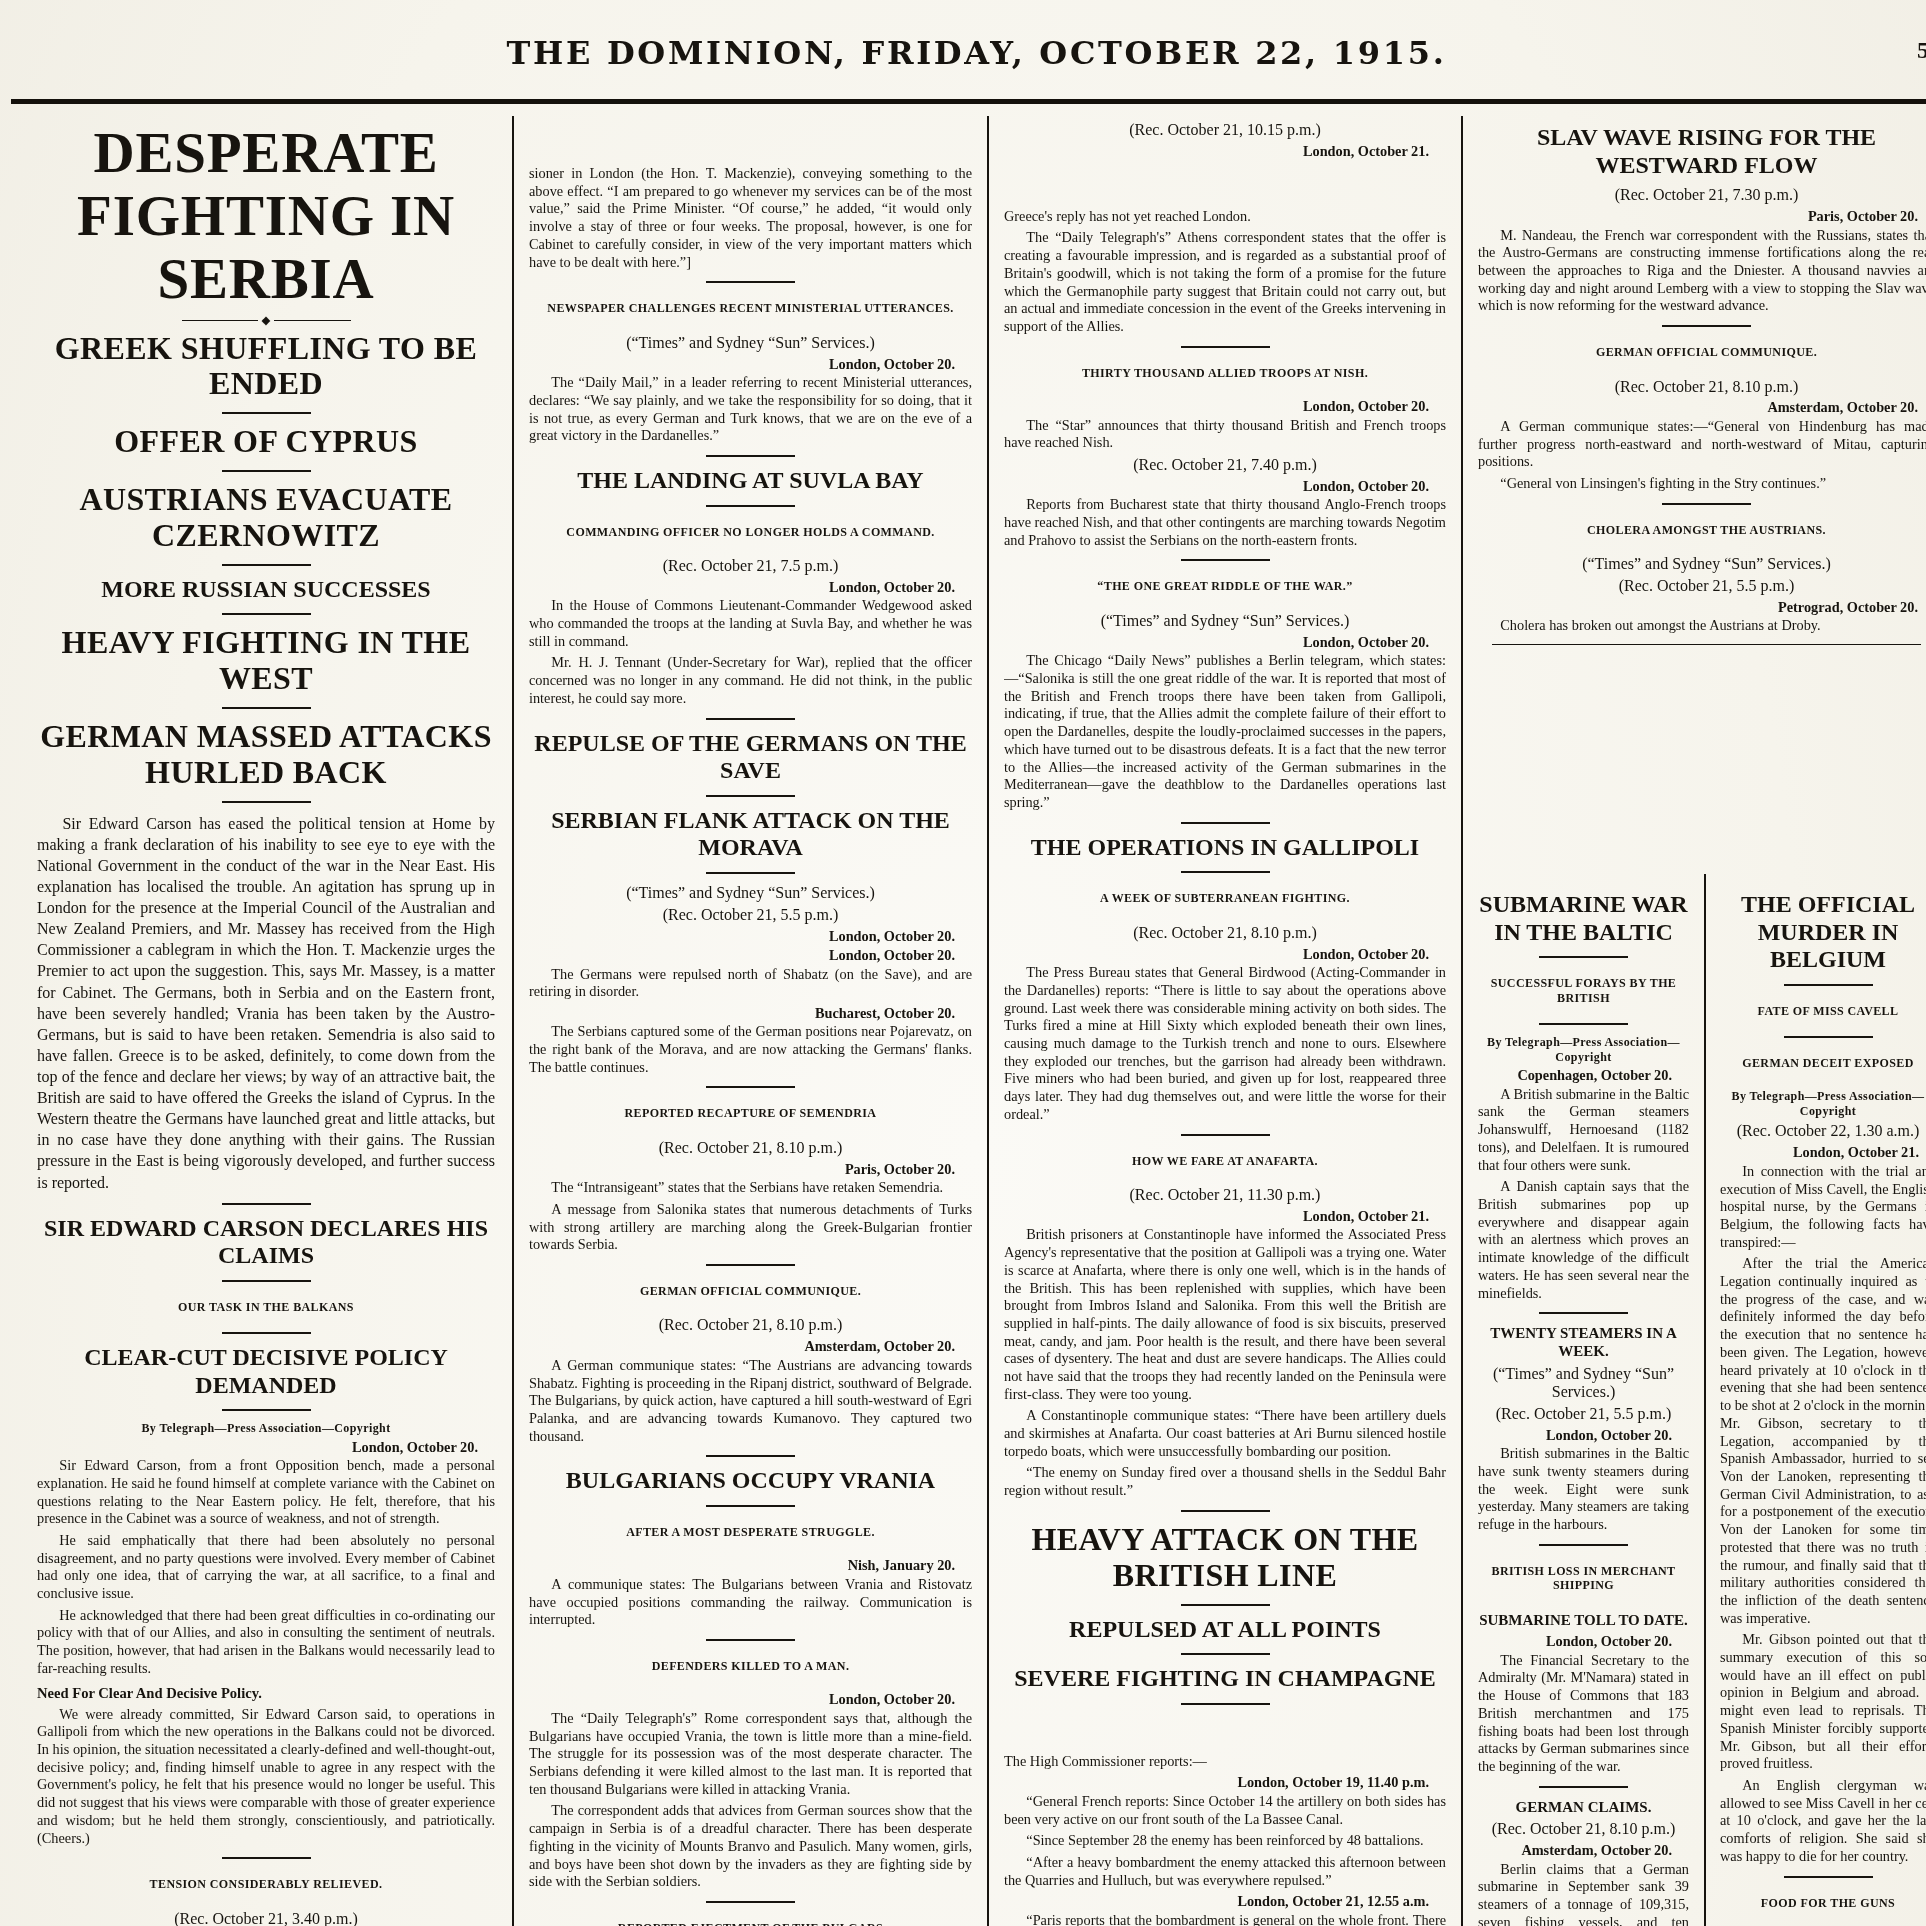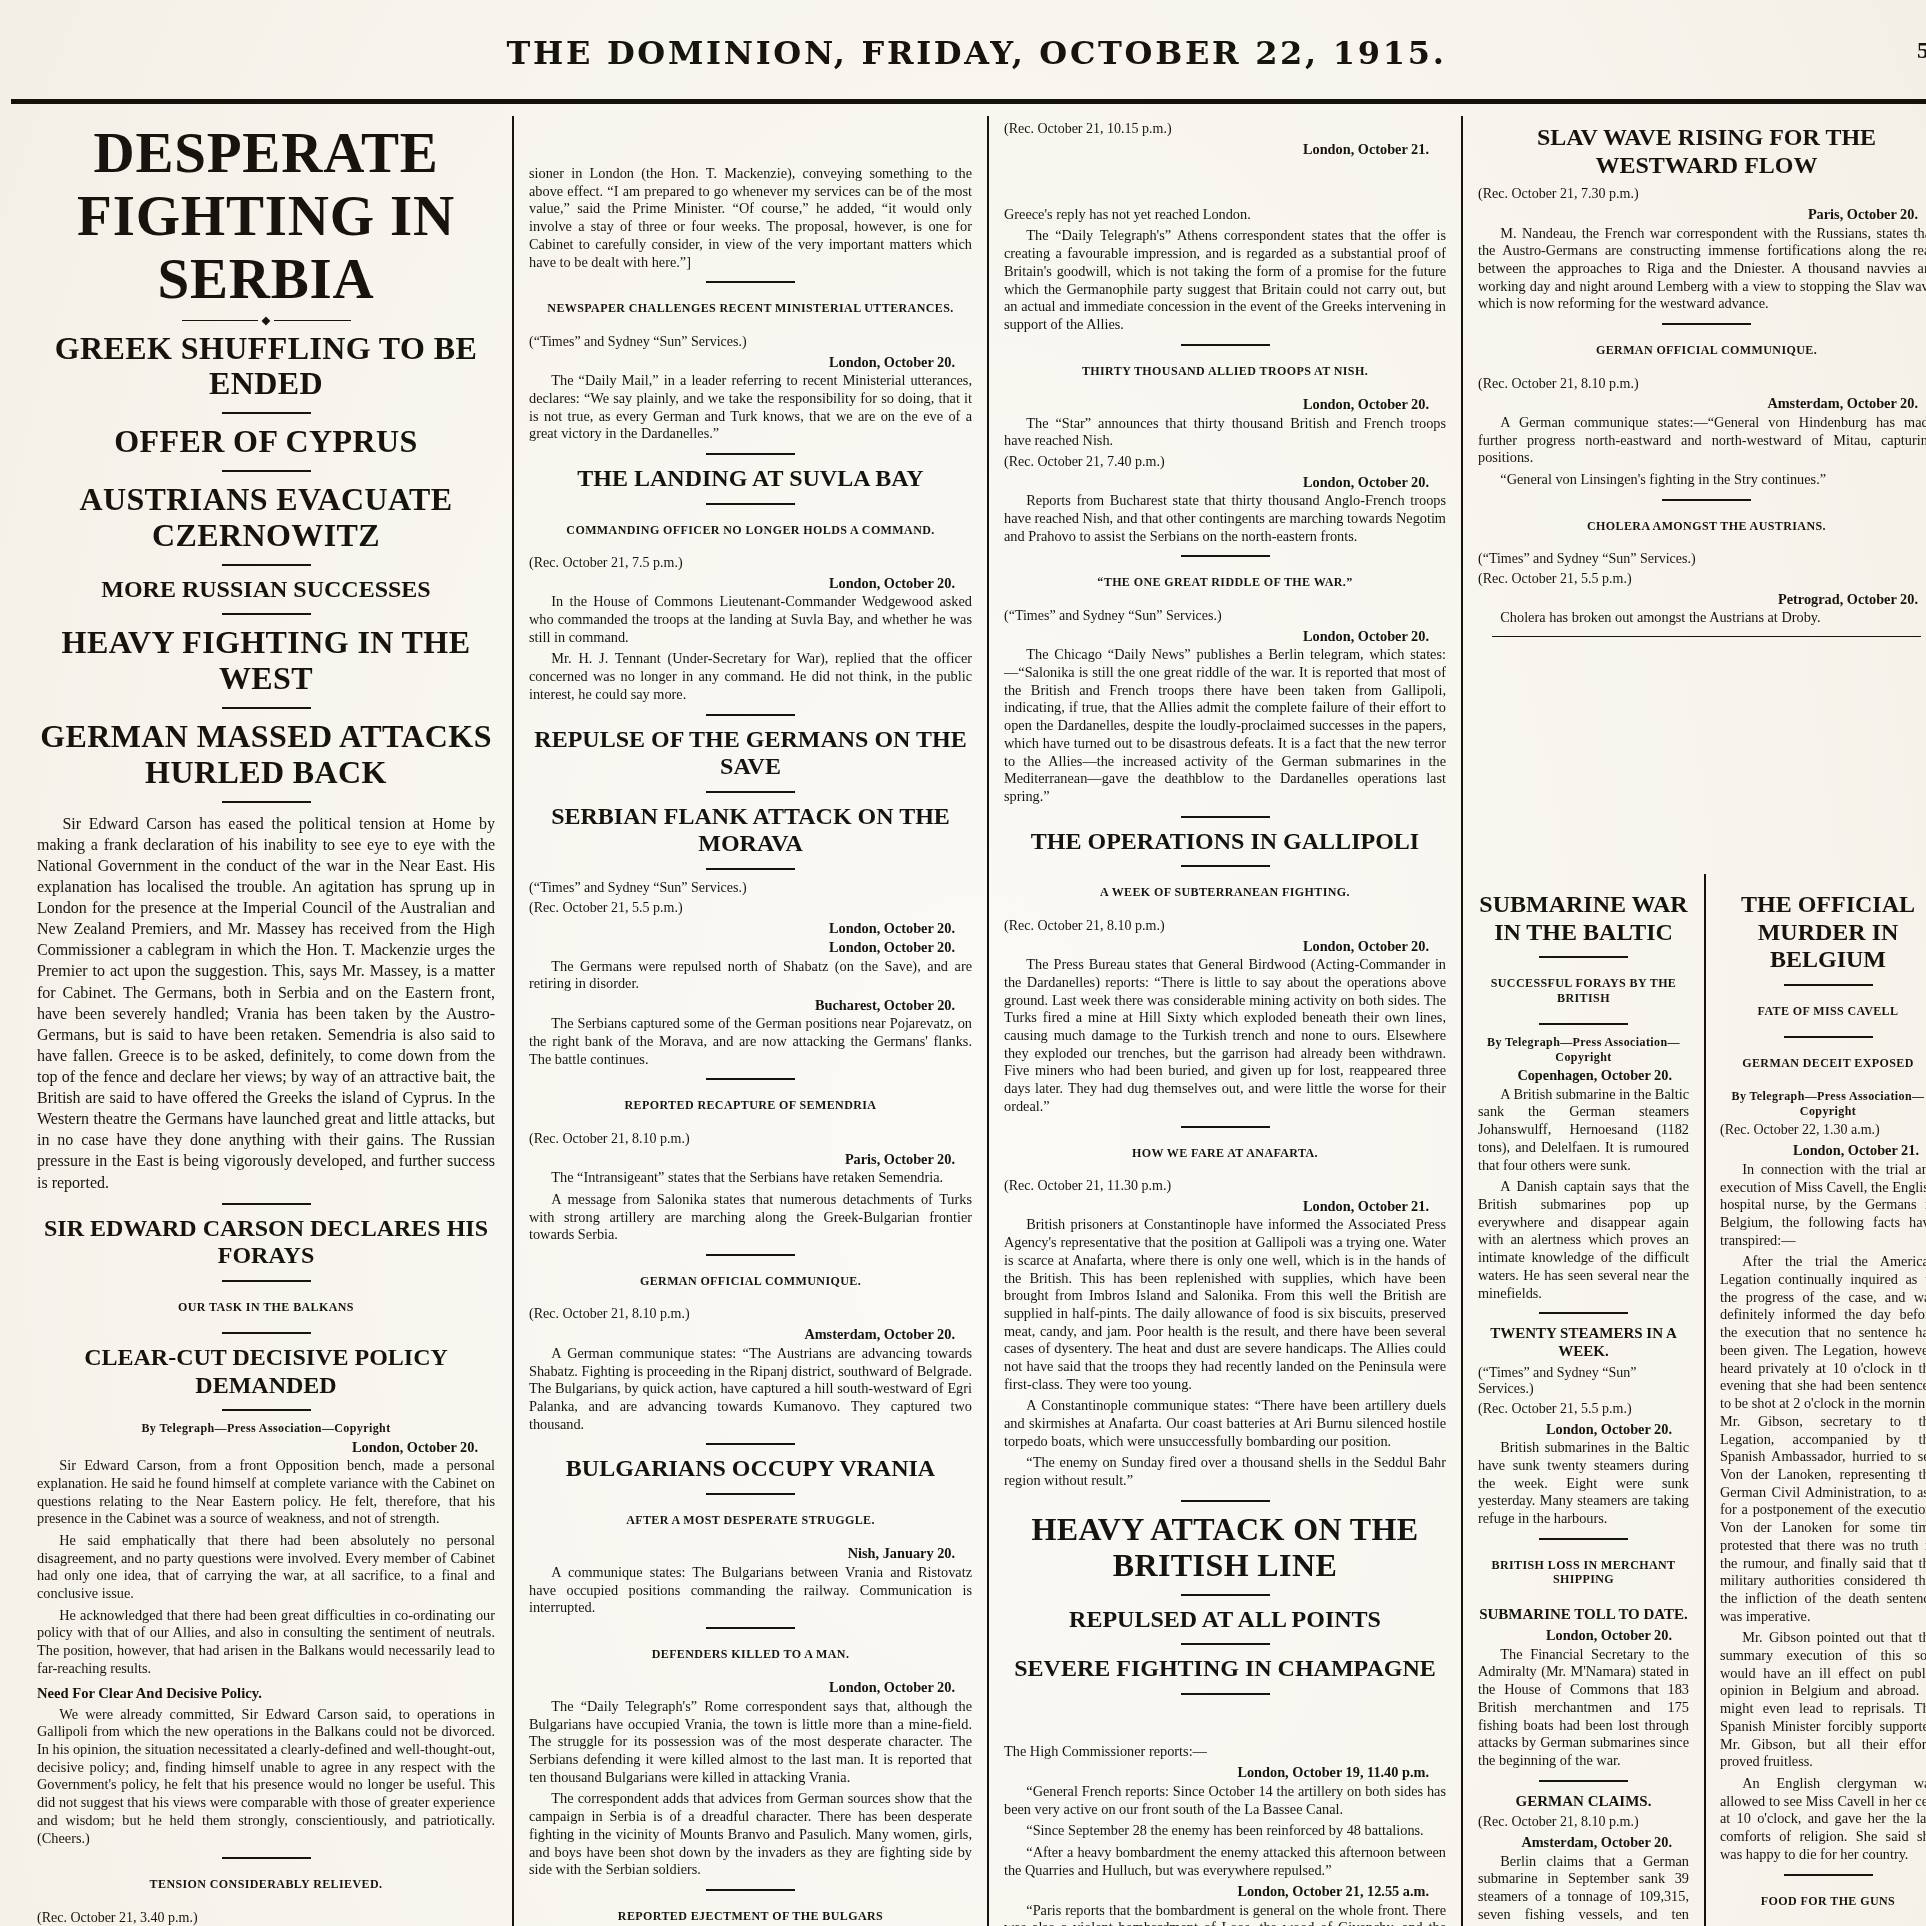--- a/index.html
+++ b/index.html
@@ -66,21 +66,21 @@
     margin:4.6px 0;
   }
   .subhead{
     font-size:14.6px;font-weight:bold;text-align:left;margin:7px 0 3.9px 0;
   }
   .byline{
     font-size:12px;font-weight:bold;text-align:center;margin:5.4px 0 1.5px 0;
     letter-spacing:0.4px;
   }
   .services,.received{
-    font-size:14px;margin:3.9px 0;
+    font-size:16px;text-align:center;margin:3.9px 0;
   }
   .dateline{
     font-size:14.3px;font-weight:bold;text-align:right;
     padding-right:17px;margin:2.3px 0 0.8px 0;
   }
   .para,.para-noindent,.para-lead{
     font-size:14.3px;line-height:1.24;text-align:justify;
     margin:1.5px 0 3.9px 0;
   }
   .para{text-indent:22.3px;}
@@ -123,21 +123,21 @@
       <div class="blk headline-lg">AUSTRIANS EVACUATE CZERNOWITZ</div>
       <div class="rule"></div>
       <div class="blk headline-md">MORE RUSSIAN SUCCESSES</div>
       <div class="rule"></div>
       <div class="blk headline-lg">HEAVY FIGHTING IN THE WEST</div>
       <div class="rule"></div>
       <div class="blk headline-lg">GERMAN MASSED ATTACKS HURLED BACK</div>
       <div class="rule"></div>
       <div class="blk para-lead">Sir Edward Carson has eased the political tension at Home by making a frank declaration of his inability to see eye to eye with the National Government in the conduct of the war in the Near East. His explanation has localised the trouble. An agitation has sprung up in London for the presence at the Imperial Council of the Australian and New Zealand Premiers, and Mr. Massey has received from the High Commissioner a cablegram in which the Hon. T. Mackenzie urges the Premier to act upon the suggestion. This, says Mr. Massey, is a matter for Cabinet. The Germans, both in Serbia and on the Eastern front, have been severely handled; Vrania has been taken by the Austro-Germans, but is said to have been retaken. Semendria is also said to have fallen. Greece is to be asked, definitely, to come down from the top of the fence and declare her views; by way of an attractive bait, the British are said to have offered the Greeks the island of Cyprus. In the Western theatre the Germans have launched great and little attacks, but in no case have they done anything with their gains. The Russian pressure in the East is being vigorously developed, and further success is reported.</div>
       <div class="rule"></div>
-      <div class="blk headline-md">SIR EDWARD CARSON DECLARES HIS FORAYS</div>
+      <div class="blk headline-md">SIR EDWARD CARSON DECLARES HIS CLAIMS</div>
       <div class="rule"></div>
       <div class="blk headline-sm">OUR TASK IN THE BALKANS</div>
       <div class="rule"></div>
       <div class="blk headline-md">CLEAR-CUT DECISIVE POLICY DEMANDED</div>
       <div class="rule"></div>
       <div class="blk byline">By Telegraph—Press Association—Copyright</div>
       <div class="blk dateline">London, October 20.</div>
       <div class="blk para">Sir Edward Carson, from a front Opposition bench, made a personal explanation. He said he found himself at complete variance with the Cabinet on questions relating to the Near Eastern policy. He felt, therefore, that his presence in the Cabinet was a source of weakness, and not of strength.</div>
       <div class="blk para">He said emphatically that there had been absolutely no personal disagreement, and no party questions were involved. Every member of Cabinet had only one idea, that of carrying the war, at all sacrifice, to a final and conclusive issue.</div>
       <div class="blk para">He acknowledged that there had been great difficulties in co-ordinating our policy with that of our Allies, and also in consulting the sentiment of neutrals. The position, however, that had arisen in the Balkans would necessarily lead to far-reaching results.</div>

